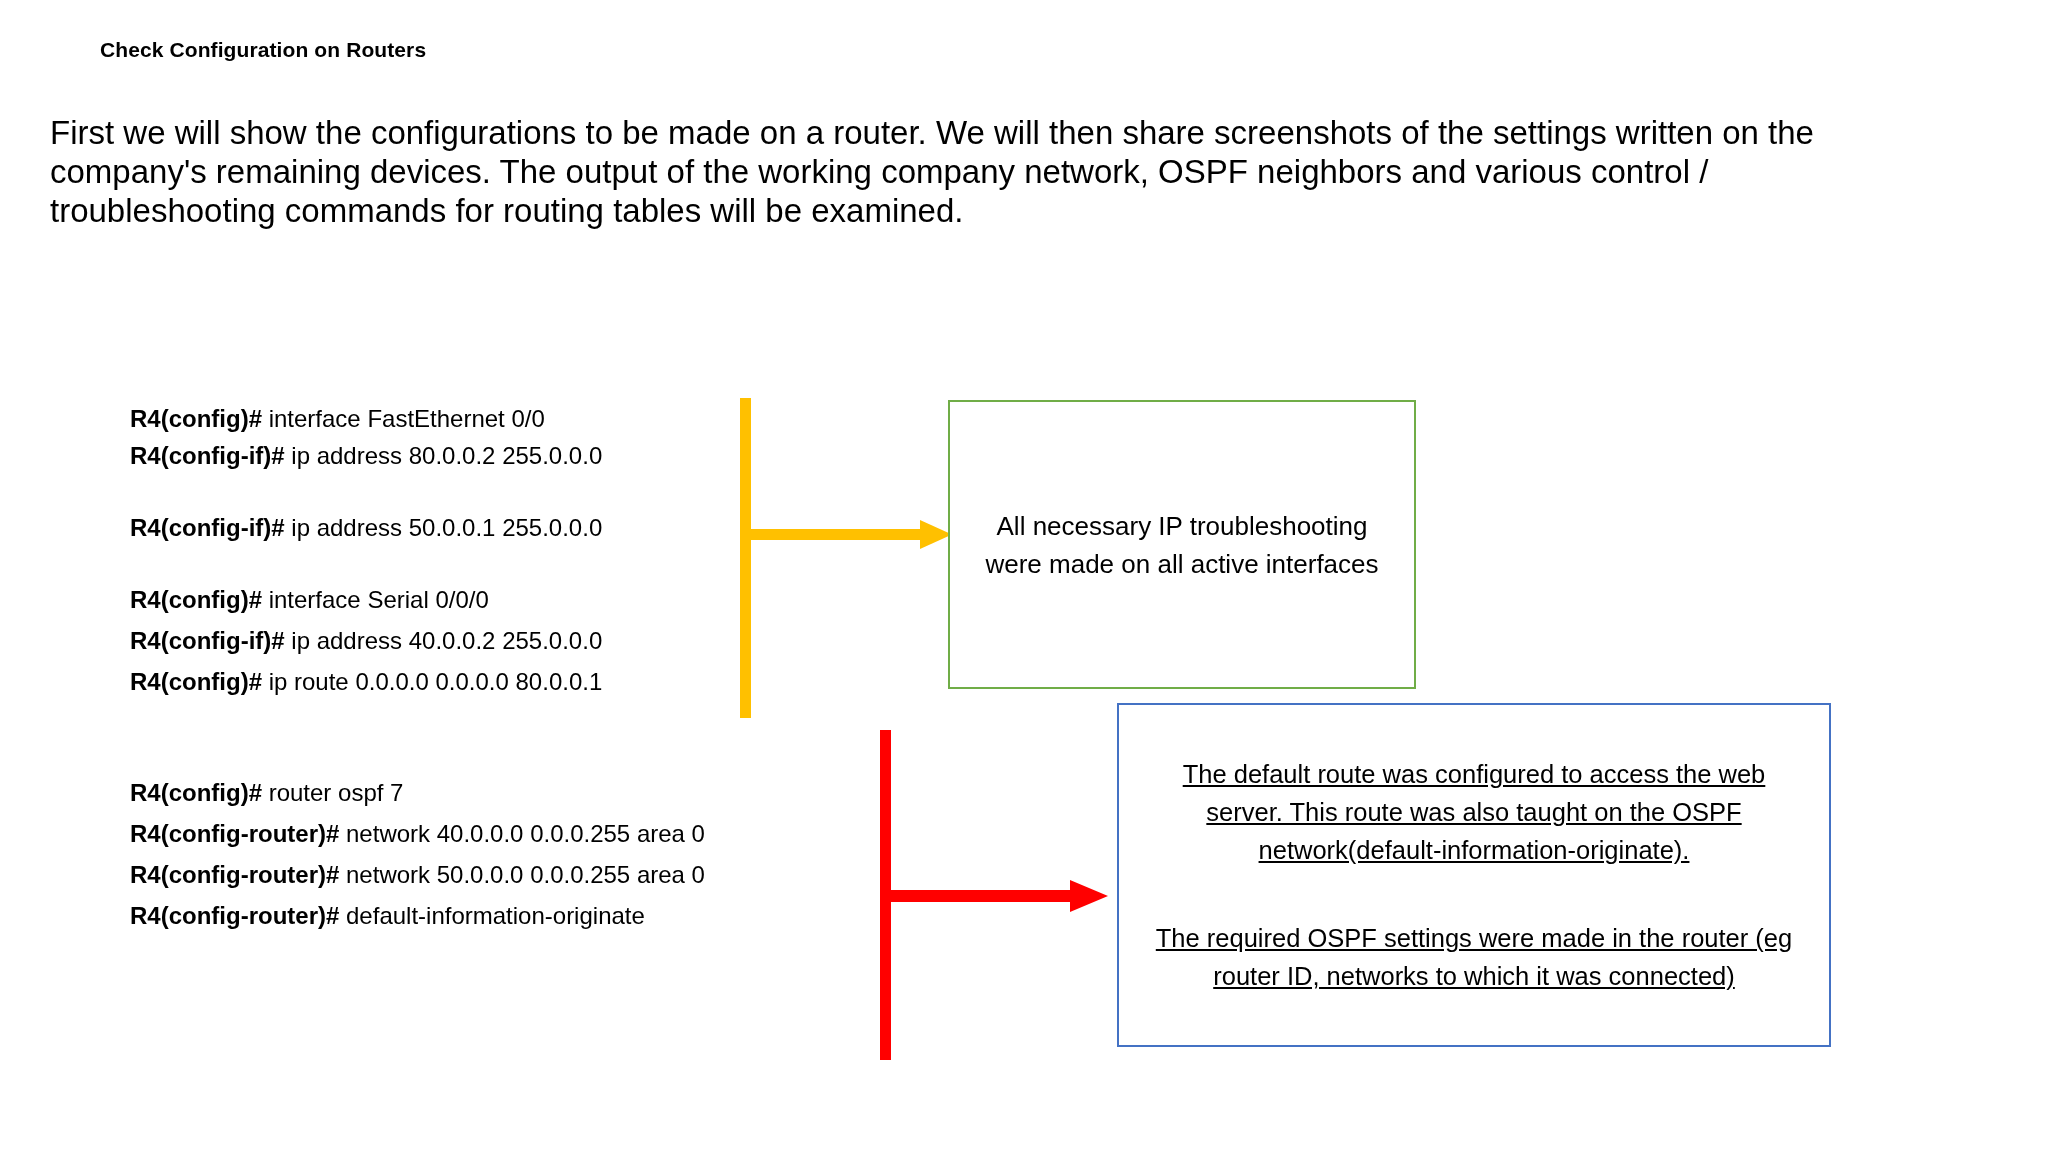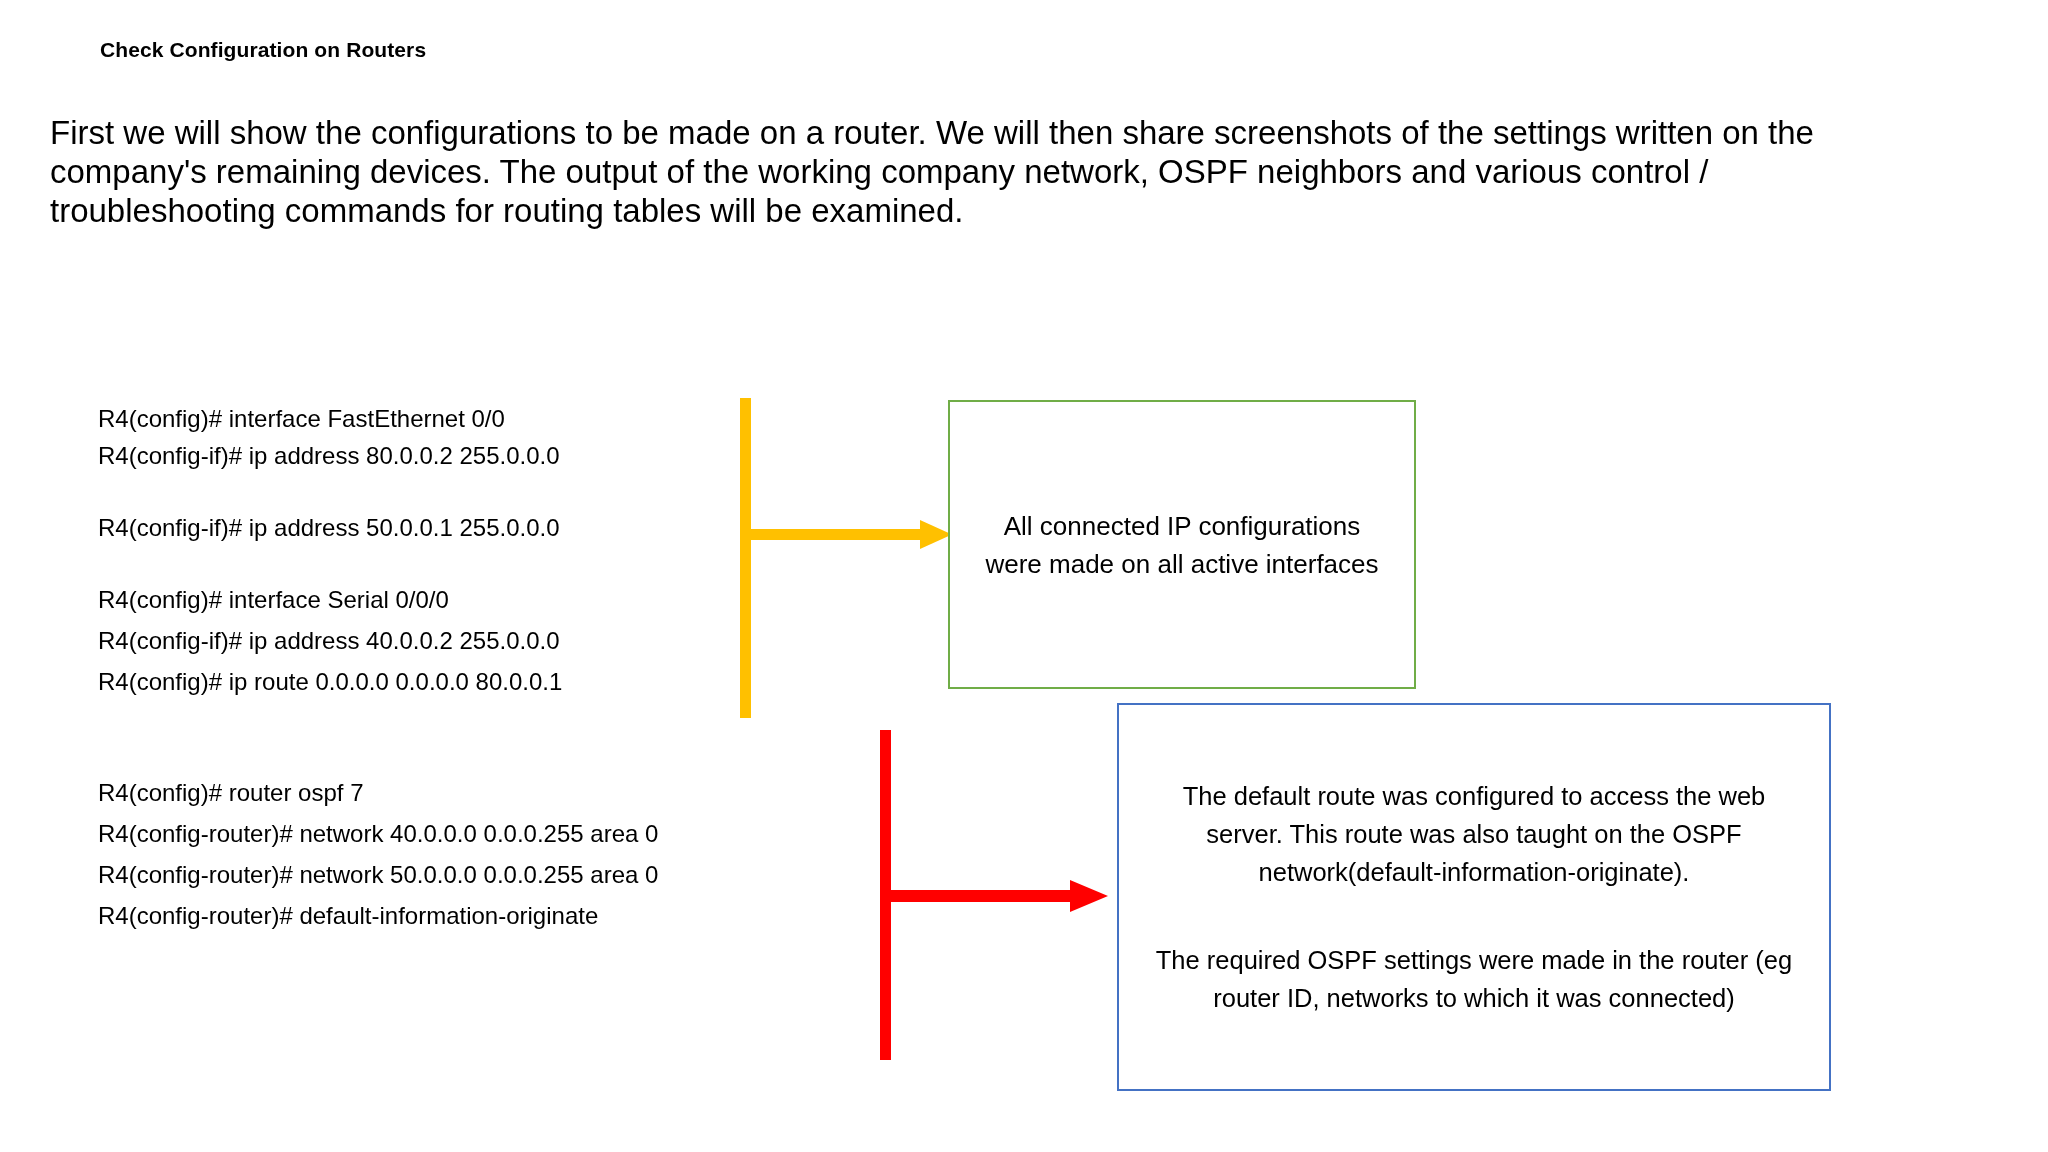--- a/index.html
+++ b/index.html
@@ -44,21 +44,21 @@
     line-height:21px;
   }
   .cli-line{
     white-space:nowrap;
     margin:0;
     height:37px;
     line-height:37px;
   }
   .cli-line.loose{height:41px;}
   .cli-gap{height:35px;}
-  .cli-prompt{font-weight:normal;}
+  .cli-prompt{font-weight:bold;margin-left:32px;}
   .cli-cmd{font-weight:normal;margin-top:12px;}
 
   
   .callout{
     position:absolute;
     box-sizing:border-box;
     background:#ffffff;
     display:flex;
     align-items:center;
     justify-content:center;
@@ -69,23 +69,24 @@
     width:468px; height:289px;
     border:2px solid #70AD47;
   }
   #callout-green .callout-text{
     font-size:26px;
     line-height:38px;
     padding:0 26px;
   }
   #callout-blue{
     left:1117px; top:703px;
-    width:714px; height:388px;
+    width:714px; height:344px;
     border:2px solid #4472C4;
     flex-direction:column;
+    text-decoration:underline;
   }
   #callout-blue .callout-text{
     font-size:25.5px;
     line-height:38px;
     padding:0 26px;
   }
   #callout-blue .callout-text + .callout-text{margin-top:50px;}
 
   
   .arrow-svg{position:absolute;overflow:visible;}
@@ -153,21 +154,21 @@
     <polygon points="180,122 212,136.5 180,151" fill="#FFC000"></polygon>
   </svg>
 
   <svg class="arrow-svg" id="arrow-red" viewBox="0 0 250 330">
     <rect x="0" y="0" width="11" height="330" fill="#FF0000"></rect>
     <rect x="10" y="160" width="188" height="12" fill="#FF0000"></rect>
     <polygon points="190,150 228,166 190,182" fill="#FF0000"></polygon>
   </svg>
 
   <div class="callout" id="callout-green">
-    <div class="callout-text">All connected IP configurations were made on all active interfaces</div>
+    <div class="callout-text">All necessary IP troubleshooting were made on all active interfaces</div>
   </div>
 
   <div class="callout" id="callout-blue">
     <div class="callout-text">The default route was configured to access the web server. This route was also taught on the OSPF network(default-information-originate).</div>
     <div class="callout-text">The required OSPF settings were made in the router (eg router ID, networks to which it was connected)</div>
   </div>
 
 </div>
 
 </body></html>

